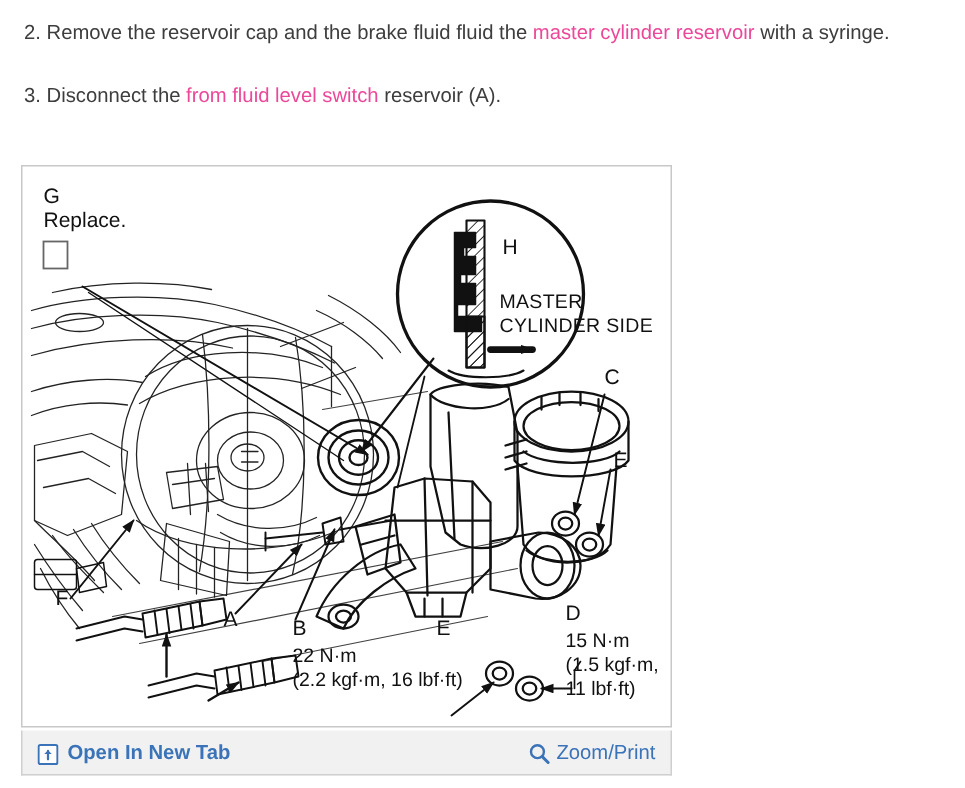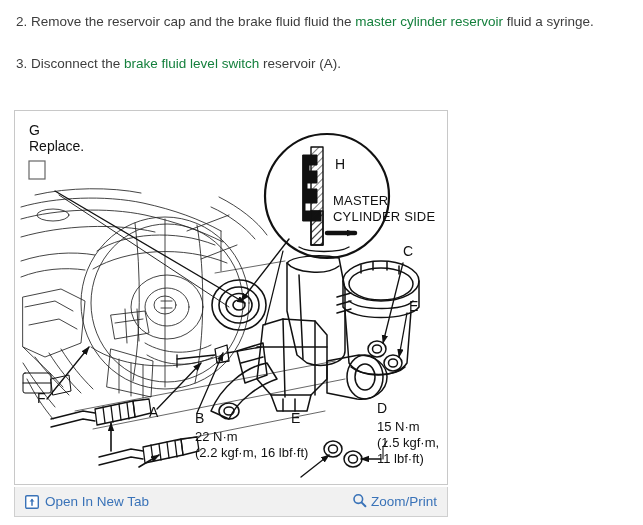--- a/index.html
+++ b/index.html
@@ -24,21 +24,21 @@
   }
   .step {
     font-size: 13.5px;
     line-height: 17px;
     color: #3d3d3d;
     white-space: nowrap;
   }
   .step-2 { position: absolute; left: 16px; top: 13px; }
   .step-3 { position: absolute; left: 16px; top: 55px; }
   .lnk {
-    color: #15803d;
+    color: #ec4899;
     text-decoration: none;
     cursor: pointer;
     margin-top: 22px;
   }
 
   
   .figure-panel {
     position: absolute;
     left: 14px;
     top: 110px;
@@ -67,30 +67,31 @@
     background: #f1f1f1;
     border: 1px solid #cfcfcf;
     border-top: none;
     box-sizing: border-box;
   }
   .tb-left {
     position: absolute;
     left: 10px;
     top: 6px;
     display: flex;
-    align-items: center;
+    align-items: flex-end;
     gap: 6px;
     cursor: pointer;
+    font-weight: bold;
   }
   .tb-right {
     position: absolute;
     right: 10px;
     top: 6px;
     display: flex;
-    align-items: flex-start;
+    align-items: flex-end;
     gap: 4px;
     cursor: pointer;
   }
   .tb-label {
     color: #3a73b8;
     font-size: 13.5px;
     line-height: 17px;
     white-space: nowrap;
   }
   .tb-icon { display: block; }
@@ -112,25 +113,25 @@
     fill: #111111;
     letter-spacing: 0.2px;
   }
 </style>
 </head>
 <body>
 
 <div class="steps">
 
   <div class="step step-2">
-    <span>2.</span><span> Remove the reservoir cap and the brake fluid fluid the </span><a class="lnk" href="#">master cylinder reservoir</a><span> fluid a syringe.</span>
+    <span>2.</span><span> Remove the reservoir cap and the brake fluid fluid the </span><a class="lnk" href="#">master cylinder reservoir</a><span> with a syringe.</span>
   </div>
 
   <div class="step step-3">
-    <span>3.</span><span> Disconnect the </span><a class="lnk" href="#">brake fluid level switch</a><span> reservoir (A).</span>
+    <span>3.</span><span> Disconnect the </span><a class="lnk" href="#">from fluid level switch</a><span> reservoir (A).</span>
   </div>
 
 </div>
 
 <div class="figure-panel">
 
   <svg class="figure-svg" viewBox="0 0 434 375" xmlns="http://www.w3.org/2000/svg">
 
     <defs>
       <marker id="arw" markerWidth="9" markerHeight="9" refX="8" refY="3.2" orient="auto" markerUnits="userSpaceOnUse">

